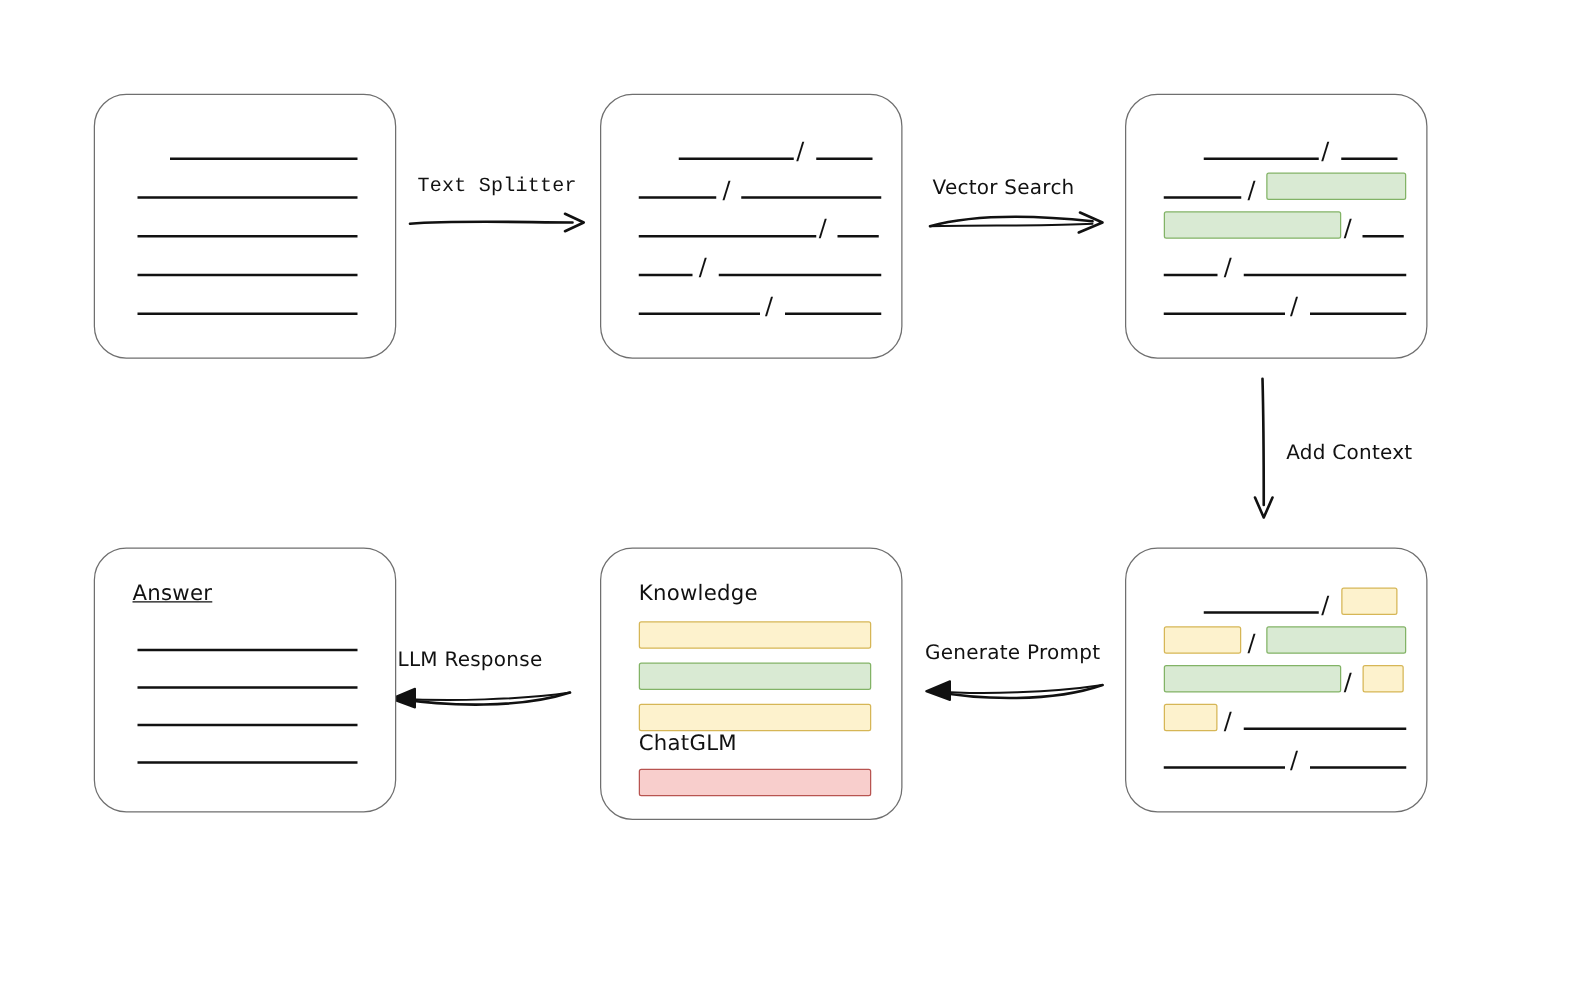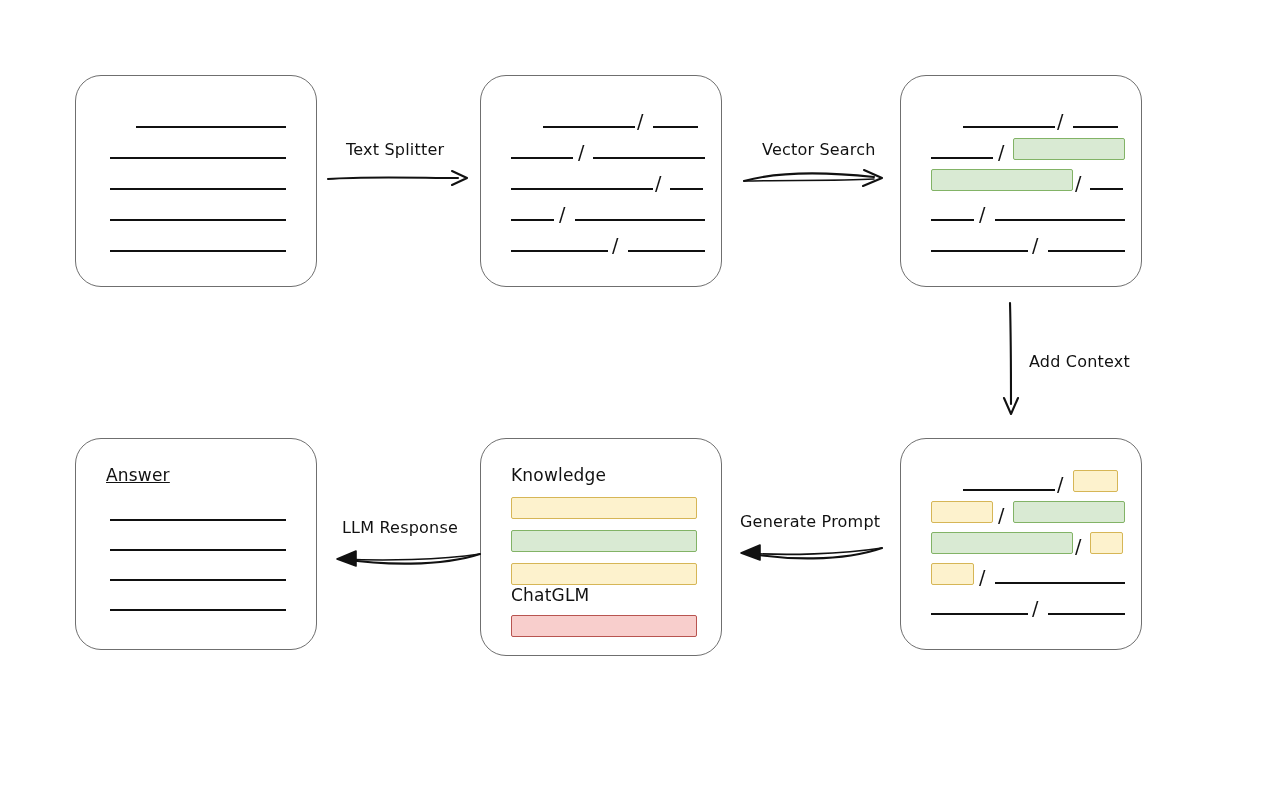--- a/index.html
+++ b/index.html
@@ -61,21 +61,21 @@
     <div class="card-inner">
       <div class="rule" style="left:60px;top:50px;width:150px;"></div>
       <div class="rule" style="left:34px;top:81px;width:176px;"></div>
       <div class="rule" style="left:34px;top:112px;width:176px;"></div>
       <div class="rule" style="left:34px;top:143px;width:176px;"></div>
       <div class="rule" style="left:34px;top:174px;width:176px;"></div>
     </div>
   </div>
 
   <div class="arrow-group" style="left:326px;top:140px;width:148px;height:50px;">
-    <div class="arrow-label" style="left:20px;top:0px;">Text Splitter</div>
+    <div class="arrow-label" style="left:8px;top:0px;font-family:Liberation Mono, monospace;">Text Splitter</div>
     <svg class="arrow-svg" width="148" height="50" viewBox="0 0 148 50">
       <path d="M2,39 C40,36 96,38 132,38" fill="none" stroke="#111" stroke-width="2.1" stroke-linecap="round"></path>
       <path d="M126,31 L141,38 L126,45" fill="none" stroke="#111" stroke-width="2.1" stroke-linejoin="round" stroke-linecap="round"></path>
     </svg>
   </div>
 
   <div class="card" id="card-split-chunks" style="left:480px;top:75px;width:242px;height:212px;">
     <div class="card-inner">
 
       <div class="rule" style="left:62px;top:50px;width:92px;"></div>
@@ -94,21 +94,21 @@
       <div class="slash" style="left:78px;top:143px;">/</div>
       <div class="rule" style="left:94px;top:143px;width:130px;"></div>
 
       <div class="rule" style="left:30px;top:174px;width:97px;"></div>
       <div class="slash" style="left:131px;top:174px;">/</div>
       <div class="rule" style="left:147px;top:174px;width:77px;"></div>
     </div>
   </div>
 
   <div class="arrow-group" style="left:740px;top:140px;width:148px;height:50px;">
-    <div class="arrow-label" style="left:22px;top:0px;">Vector Search</div>
+    <div class="arrow-label" style="left:6px;top:0px;">Vector Search</div>
     <svg class="arrow-svg" width="148" height="50" viewBox="0 0 148 50">
       <path d="M4,41 C44,30 96,33 134,37" fill="none" stroke="#111" stroke-width="2.1" stroke-linecap="round"></path>
       <path d="M4,41 C46,40 98,41 134,39" fill="none" stroke="#111" stroke-width="1.6" stroke-linecap="round"></path>
       <path d="M124,30 L142,38 L123,46" fill="none" stroke="#111" stroke-width="2.1" stroke-linejoin="round" stroke-linecap="round"></path>
     </svg>
   </div>
 
   <div class="card" id="card-vector-matched-chunks" style="left:900px;top:75px;width:242px;height:212px;">
     <div class="card-inner">
 
@@ -180,21 +180,21 @@
     <div class="card-inner">
       <div class="card-label" style="left:30px;top:26px;">Knowledge</div>
       <div class="chip yellow" style="left:30px;top:58px;width:186px;"></div>
       <div class="chip green" style="left:30px;top:91px;width:186px;"></div>
       <div class="chip yellow" style="left:30px;top:124px;width:186px;"></div>
       <div class="card-label" style="left:30px;top:146px;">ChatGLM</div>
       <div class="chip red" style="left:30px;top:176px;width:186px;"></div>
     </div>
   </div>
 
-  <div class="arrow-group" style="left:334px;top:518px;width:150px;height:50px;">
+  <div class="arrow-group" style="left:310px;top:518px;width:150px;height:50px;">
     <div class="arrow-label" style="left:8px;top:0px;">LLM Response</div>
     <svg class="arrow-svg" width="150" height="50" viewBox="0 0 150 50">
       <path d="M146,36 C106,49 48,47 8,41" fill="none" stroke="#111" stroke-width="2.1" stroke-linecap="round"></path>
       <path d="M146,36 C106,42 50,43 8,41" fill="none" stroke="#111" stroke-width="1.6" stroke-linecap="round"></path>
       <path d="M22,33 L3,41 L22,48 Z" fill="#111" stroke="#111" stroke-width="1.6" stroke-linejoin="round"></path>
     </svg>
   </div>
 
   <div class="card" id="card-answer" style="left:75px;top:438px;width:242px;height:212px;">
     <div class="card-inner">

